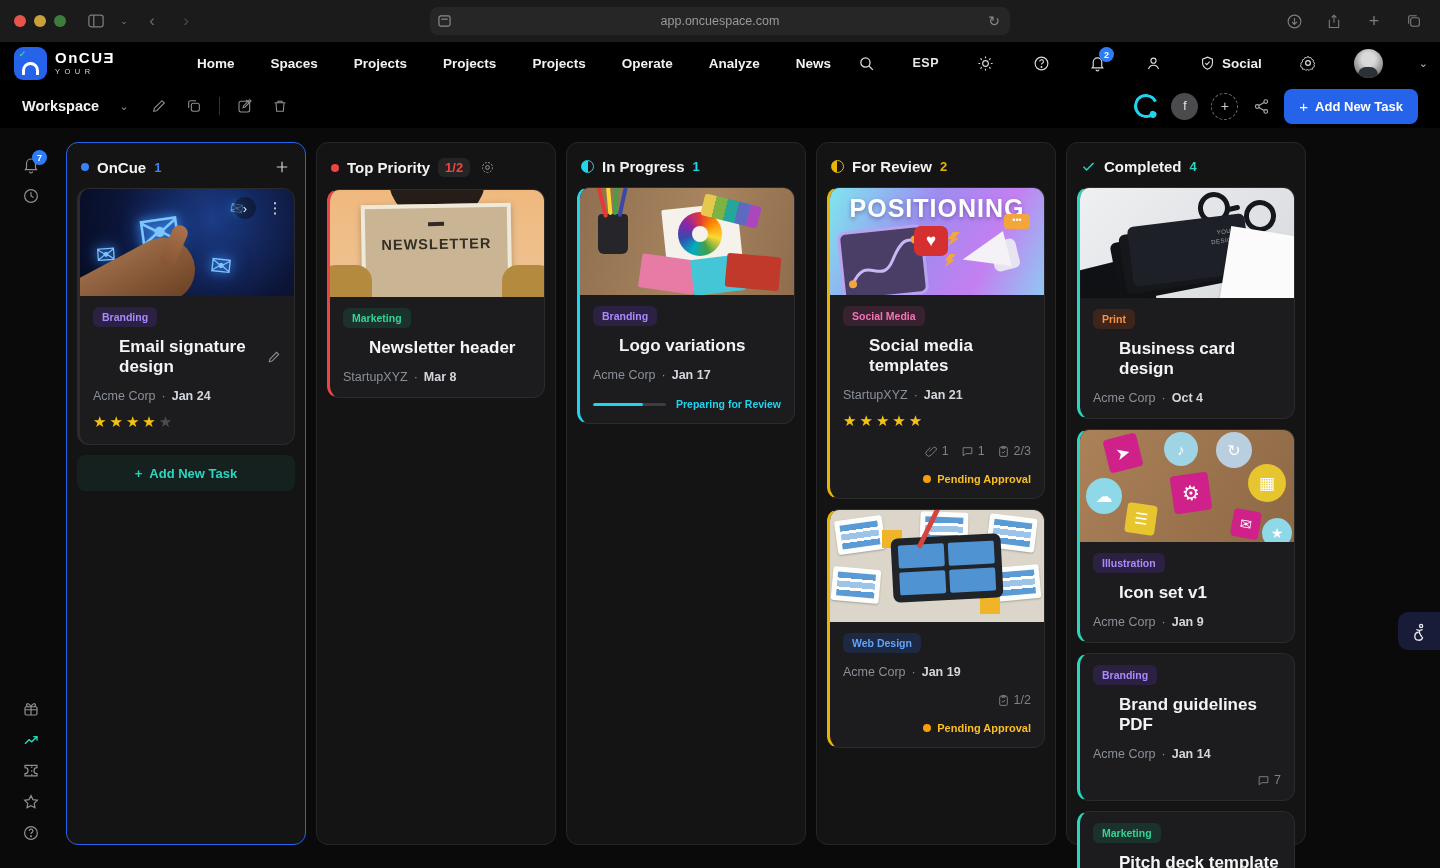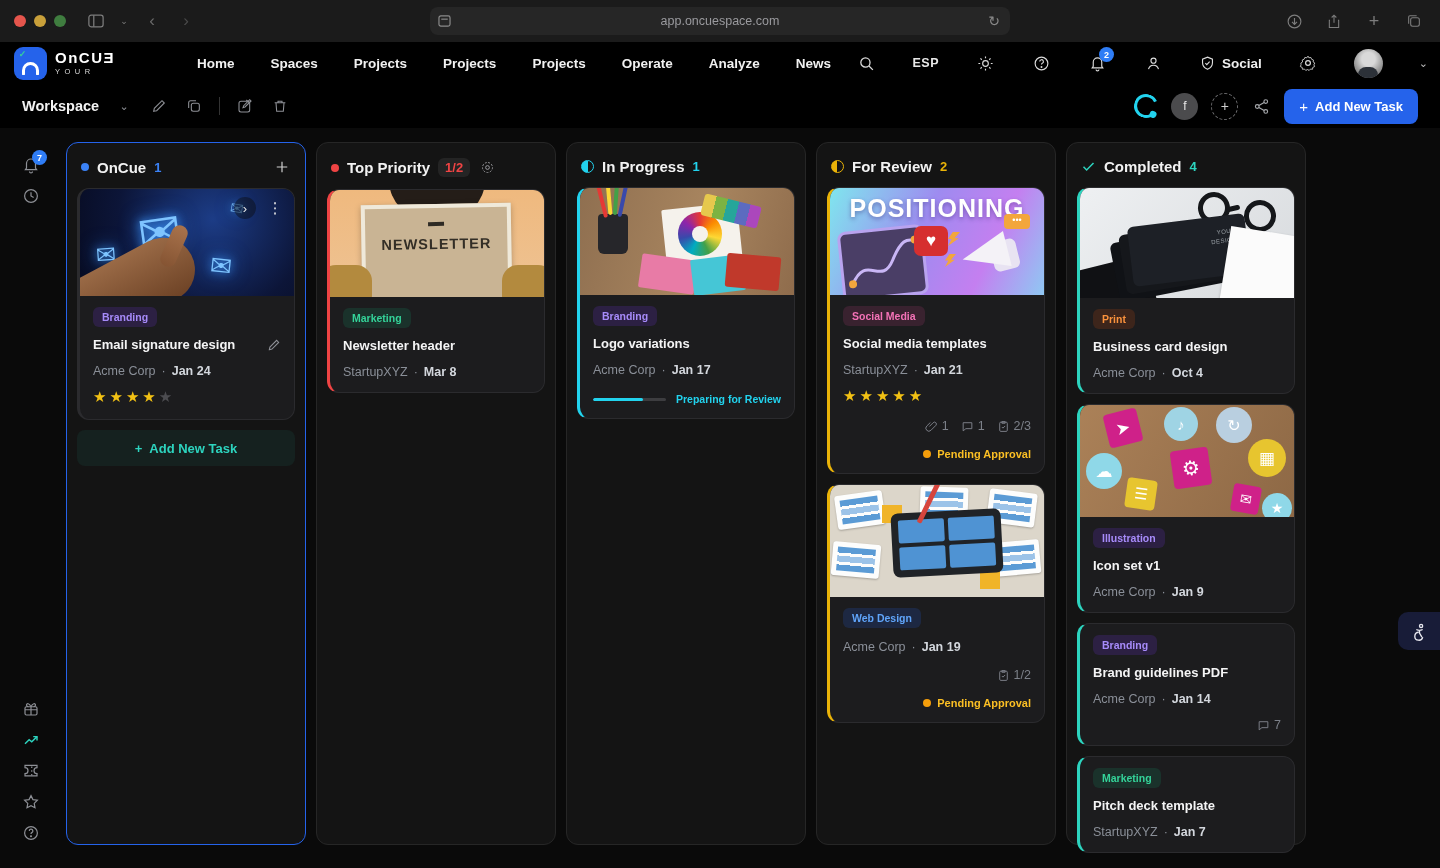--- a/index.html
+++ b/index.html
@@ -74,21 +74,21 @@
   .col-count{ font-size:13px; font-weight:700; }
   .count-pill{ background:#242424; border-radius:6px; padding:2px 7px; }
   .col-hd-ic{ margin-left:2px; color:#9a9a9e; width:16px; height:16px; }
   .col-hd-right{ margin-left:auto; color:#cfcfcf; width:18px; height:18px; }
 
   .card{ background:#1c1c1e; border:1px solid #2b2b2e; border-left-width:3px; border-radius:12px; overflow:hidden; margin-bottom:10px; cursor:pointer; }
   .card-img{ position:relative; height:107px; overflow:hidden; }
   .card-body{ padding:11px 13px 13px 13px; }
   .tag{ display:inline-block; font-size:10.5px; font-weight:700; padding:4px 9px; border-radius:6px; }
   .card-title-row{ display:flex; align-items:center; margin-top:10px; }
-  .card-title{ color:#f4f4f5; font-size:13px; font-weight:700; }
+  .card-title{ color:#f4f4f5; font-size:17px; font-weight:700;margin-left:26px; }
   .edit-pen{ margin-left:auto; color:#8e9096; width:14px; height:14px; }
   .meta{ margin-top:12px; font-size:12.5px; color:#8a8f98; display:flex; gap:6px; align-items:center; }
   .meta .date{ color:#d3d7dd; font-weight:700; }
   .stars{ margin-top:10px; font-size:15px; letter-spacing:3px; }
   .st-f{ color:#f2c114; } .st-e{ color:#4c4c50; }
   .prog-row{ margin-top:16px; display:flex; align-items:center; gap:10px; }
   .prog-track{ flex:1; height:3px; background:#3d3d40; border-radius:2px; overflow:hidden; }
   .prog-fill{ height:100%; background:#22d3ee; border-radius:2px; }
   .prog-label{ font-size:10.5px; font-weight:700; color:#22d3ee; white-space:nowrap; }
   .meta-icons{ margin-top:14px; display:flex; justify-content:flex-end; gap:12px; color:#7c8089; font-size:12.5px; }

